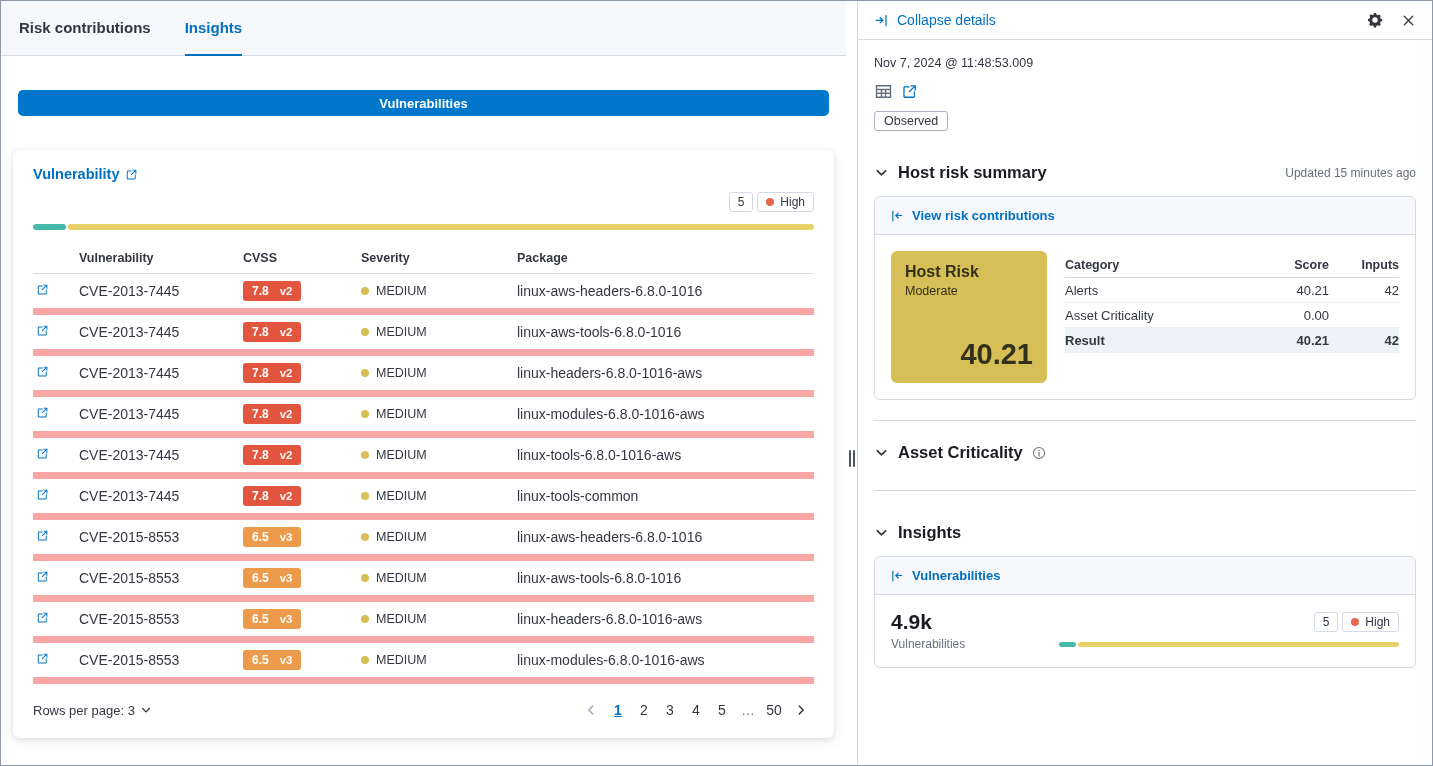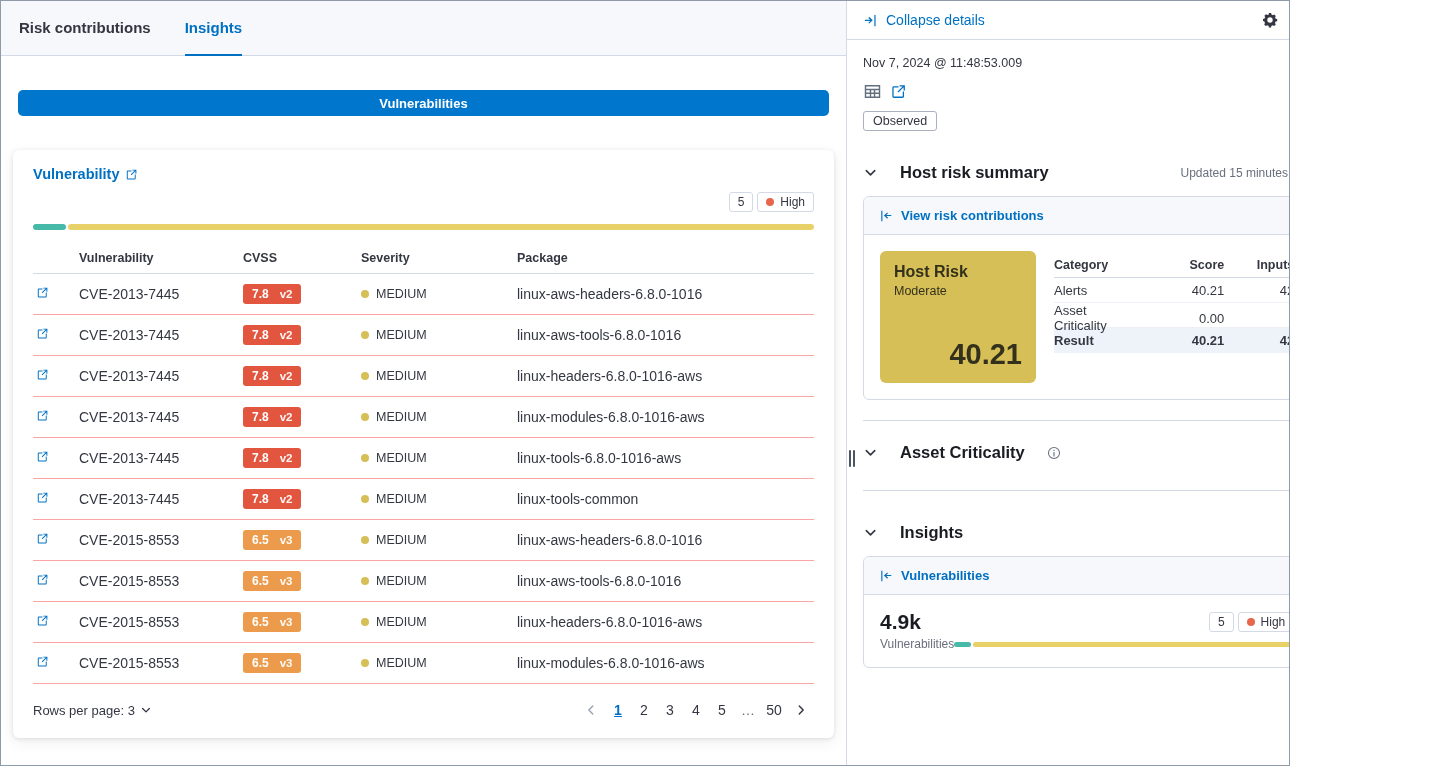--- a/index.html
+++ b/index.html
@@ -4,21 +4,21 @@
 <style>
   * { margin:0; padding:0; box-sizing:border-box; }
   body {
     font-family:"Liberation Sans","DejaVu Sans",sans-serif;
     color:#343741; background:#fff; width:1433px; height:766px;
   }
   a { text-decoration:none; color:inherit; }
   .ic { flex:none; display:block; }
   .link-blue { color:#0071c2; }
 
-  .frame { width:1290px; height:766px; border:1px solid #8e9aa8; display:flex; overflow:hidden; background:#fff; }
+  .frame { width:1433px; height:766px; border:1px solid #8e9aa8; display:flex; overflow:hidden; background:#fff; }
 
   
   .left-pane { width:845px; min-width:845px; display:flex; flex-direction:column; }
   .tabs-bar { height:55px; min-height:55px; display:flex; gap:34px; padding:0 18px; background:#f6f8fb; border-bottom:1px solid #d3dae6; }
   .tab { display:flex; align-items:center; font-size:15px; font-weight:700; color:#343741; cursor:pointer; border-bottom:2px solid transparent; margin-bottom:-1px; }
   .tab.active { color:#0071c2; border-bottom-color:#0071c2; }
 
   .left-content { flex:1; padding:34px 12px 0; overflow:hidden; }
   .vuln-btn { display:block; width:calc(100% - 10px); margin:0 5px; height:26px; background:#0077cc; color:#fff; border:none; border-radius:5px; font-weight:700; font-size:13px; font-family:inherit; cursor:pointer; }
 
@@ -28,21 +28,21 @@
   .badge-group { display:flex; gap:4px; align-self:flex-end; }
   .eui-badge { display:inline-flex; align-items:center; gap:6px; height:20px; padding:0 8px; border:1px solid #d3dae6; border-radius:3px; font-size:12px; background:#fff; color:#343741; white-space:nowrap; }
   .dot8 { width:8px; height:8px; border-radius:50%; display:inline-block; flex:none; }
 
   .dist-bar { display:flex; gap:2px; height:6px; margin-top:12px; }
   .dist-bar .seg { border-radius:3px; display:block; }
 
   .vtable { margin-top:12px; }
   .thead, .trow { display:grid; grid-template-columns:46px 164px 118px 156px 1fr; align-items:center; }
   .thead { height:32px; border-bottom:1px solid #d3dae6; font-size:12.5px; font-weight:700; }
-  .trow { height:41px; border-bottom:1px solid #fca5a5; font-size:14px; }
+  .trow { height:41px; border-bottom:7px solid #fca5a5; font-size:14px; }
   .cell { overflow:hidden; white-space:nowrap; padding-right:8px; }
   .row-open { color:#0071c2; display:inline-flex; cursor:pointer; padding-left:3px; }
   .cvss-badge { display:inline-flex; align-items:center; gap:11px; height:20px; padding:0 9px; border-radius:3px; color:#fff; font-size:12px; font-weight:700; }
   .cvss-ver { font-weight:600; font-size:11.5px; opacity:.95; }
   .c-sev { display:flex; align-items:center; gap:7px; font-size:12.5px; }
 
   .table-footer { display:flex; justify-content:space-between; align-items:center; margin-top:14px; }
   .rpp { display:inline-flex; align-items:center; gap:5px; font-size:13px; cursor:pointer; }
   .pages { display:flex; align-items:center; gap:2px; font-size:14px; }
   .page { min-width:24px; height:24px; display:inline-flex; align-items:center; justify-content:center; cursor:pointer; border-radius:4px; color:#343741; }
@@ -62,21 +62,21 @@
   .rp-actions { display:flex; gap:18px; color:#343741; align-items:center; }
   .icon-btn { display:inline-flex; cursor:pointer; }
 
   .rp-body { flex:1; padding:16px 16px 0; overflow:hidden; }
   .timestamp { font-size:12.5px; }
   .host-row { display:flex; align-items:center; gap:8px; margin-top:12px; }
   .host-icon { color:#64707f; display:inline-flex; }
   .host-name { font-size:21px; font-weight:700; color:#0071c2; cursor:pointer; white-space:nowrap; }
   .obs-badge { display:inline-block; margin-top:10px; border:1px solid #aab2c0; border-radius:3px; padding:2px 9px; font-size:12.5px; color:#343741; }
 
-  .section-head { display:flex; align-items:center; gap:22px; margin-top:32px; }
+  .section-head { display:flex; align-items:center; gap:9px; margin-top:32px; }
   .section-head h2 { font-size:16.5px; font-weight:700; color:#1a1c21; }
   .chev-btn { display:inline-flex; cursor:pointer; color:#343741; }
   .updated { margin-left:auto; font-size:12px; color:#69707d; }
   .info-icon { display:inline-flex; cursor:pointer; color:#69707d; }
 
   .rpanel { margin-top:14px; border:1px solid #d3dae6; border-radius:6px; overflow:hidden; background:#fff; }
   .rpanel-head { display:flex; align-items:center; height:38px; padding:0 15px; background:#f6f8fb; border-bottom:1px solid #d3dae6; }
   .rpanel-link { display:inline-flex; align-items:center; gap:8px; font-size:13px; font-weight:600; cursor:pointer; }
 
   .risk-body { display:flex; gap:18px; padding:16px; }

